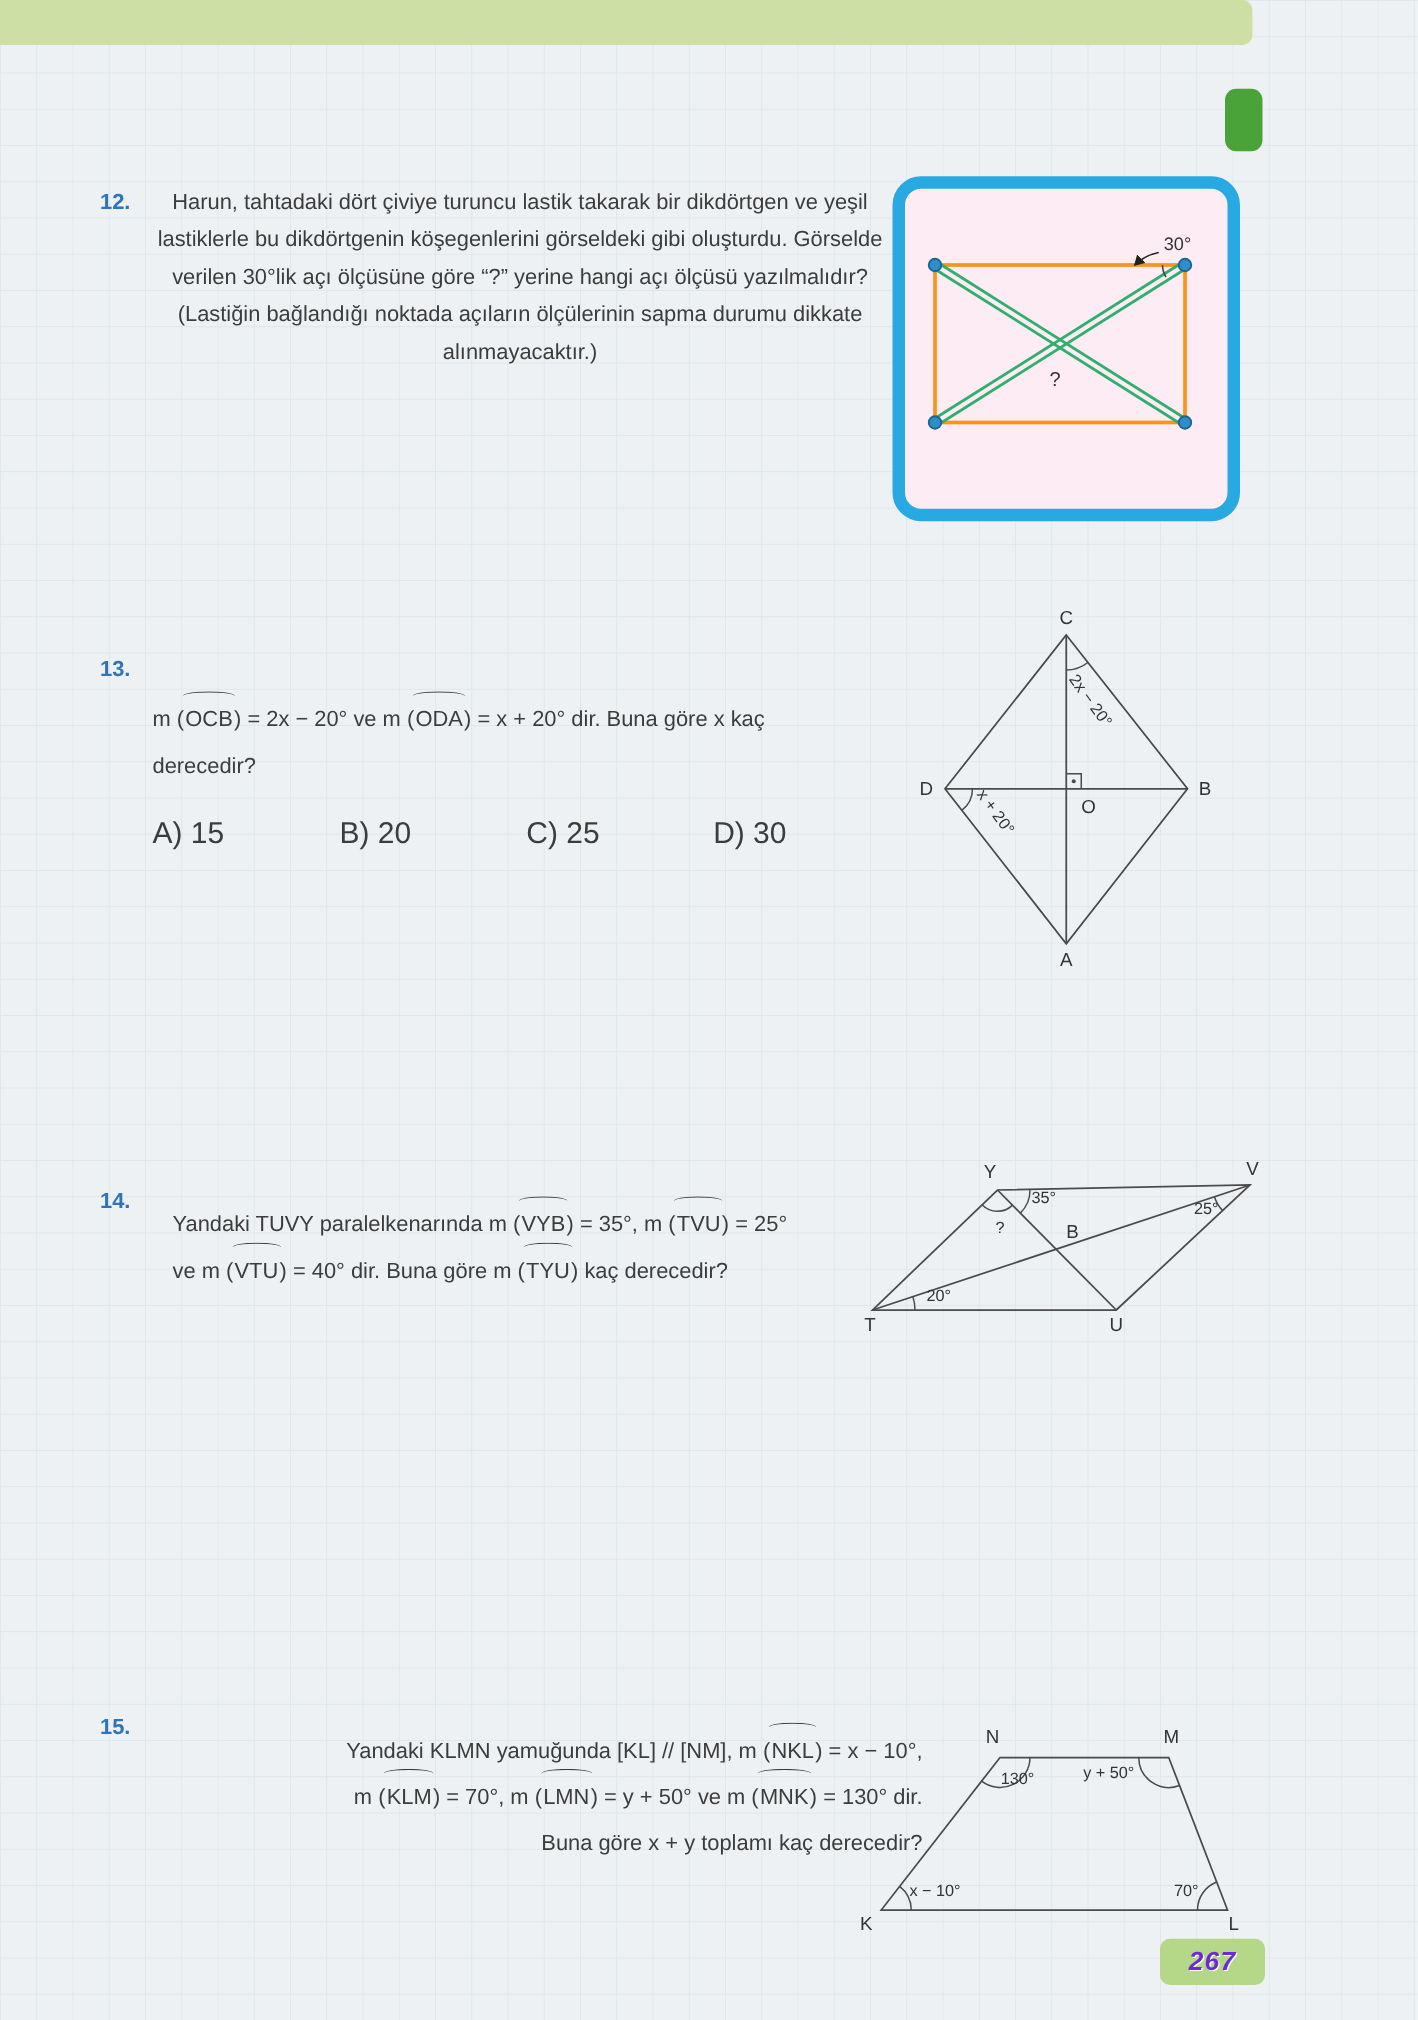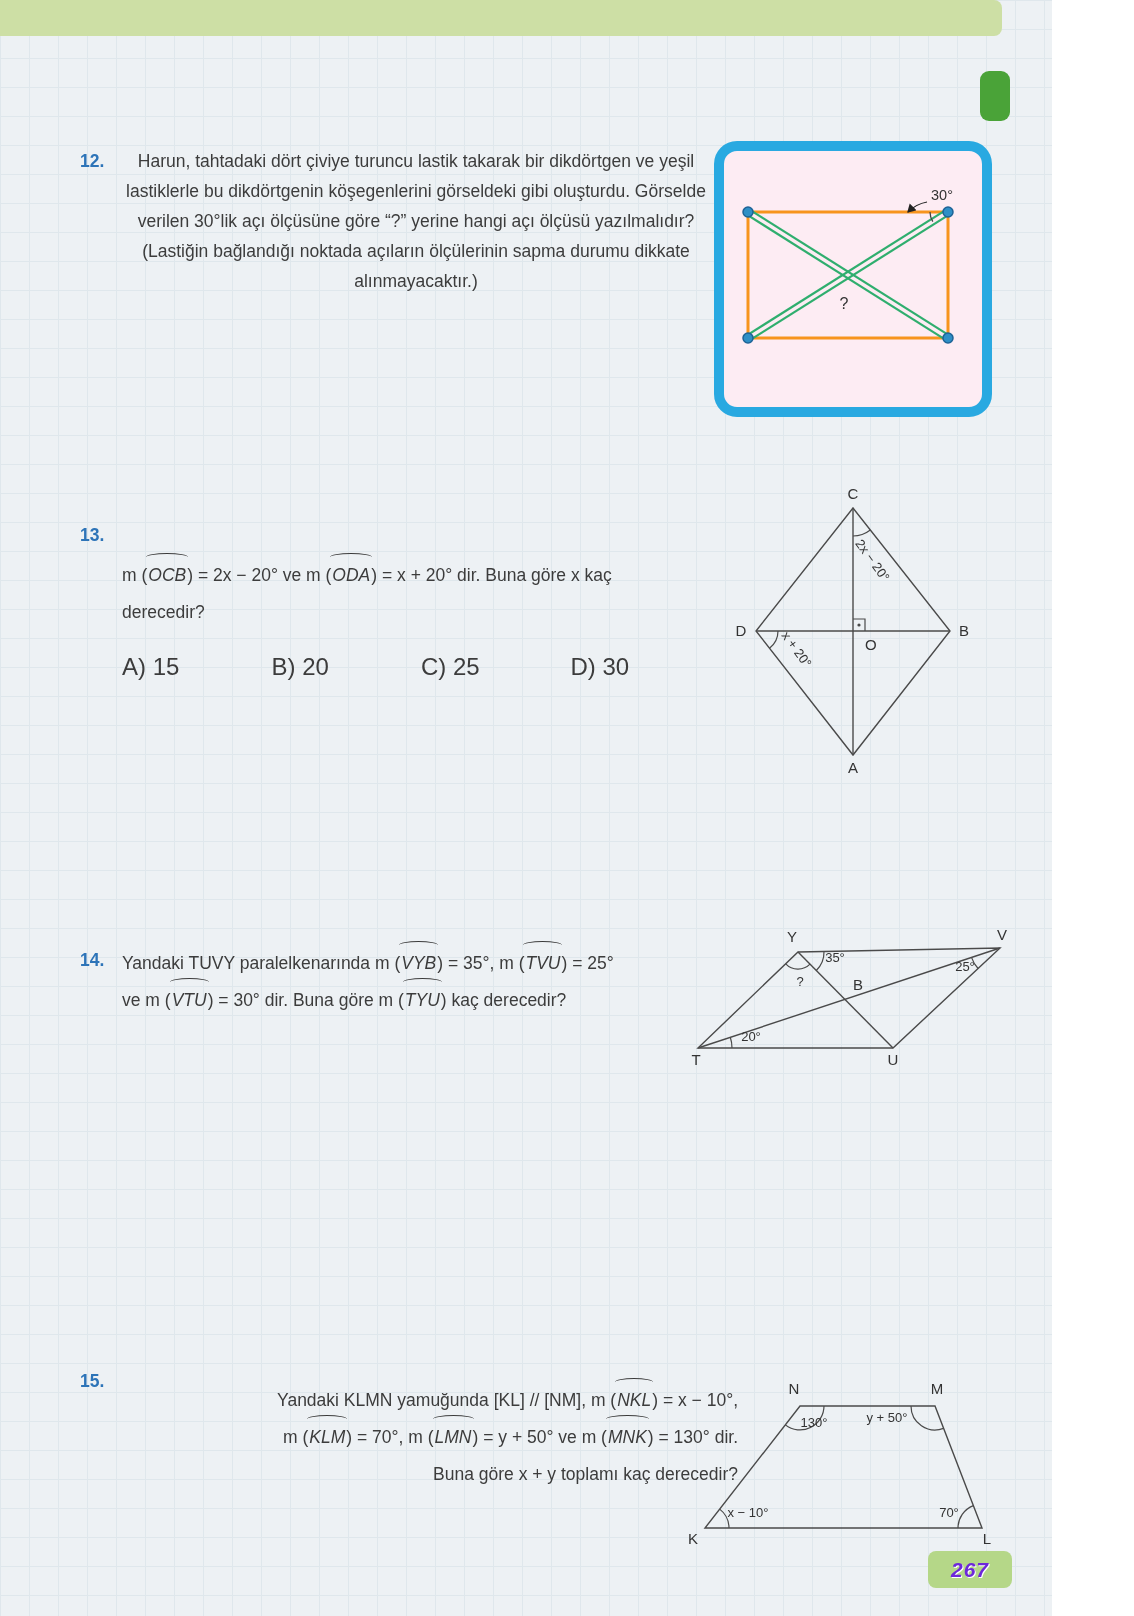--- a/index.html
+++ b/index.html
@@ -1,17 +1,17 @@
 <!DOCTYPE html>
 <html><head>
 <meta charset="utf-8">
 <style>
   html,body { margin:0; padding:0; }
   .canvas {
-    position:relative; width:1052px; height:1616px; overflow:hidden;
+    position:relative; width:1134px; height:1616px; overflow:hidden;
     font-family:"Liberation Sans", sans-serif; color:#3c3c3c;
     background-color:#edf1f4;
     background-image:
       linear-gradient(#dfe7ec 1px, transparent 1px),
       linear-gradient(90deg, #dfe7ec 1px, transparent 1px);
     background-size:29px 29px;
   }
   .header-bar {
     position:absolute; left:0; top:78; width:1002px; height:36px;
     background:#cddfa5; border-radius:0 8px 8px 0;
@@ -24,21 +24,21 @@
   .qnum {
     position:absolute; left:0; top:0; width:36px;
     font-weight:bold; color:#2d74b8; font-size:17.5px; line-height:30px;
   }
   .qbody { margin-left:42px; }
   .qtext { font-size:17.5px; }
   #q12 .qtext { width:588px; line-height:30px;text-align:center; }
   #q13 .qtext, #q14 .qtext, #q15 .qtext { width:600px; line-height:37px; }
   .opts { display:flex; margin-top:22px; font-size:24px; }
   .opt { width:150px; }
-  .hat { position:relative; display:inline-block; padding:0 1px;font-style:italic; }
+  .hat { position:relative; display:inline-block; padding:0 1px; }
   .hat::before {
     content:""; position:absolute; left:-1px; right:-1px; top:-4px; height:7px;
     border-top:1.5px solid #3a3a3a; border-radius:100% 100% 0 0;
   }
   .fig { position:absolute; }
   svg text { fill:#333; font-family:"Liberation Sans", sans-serif; }
   .vlabel { font-size:15px; }
   .alabel { font-size:13px; }
   .page-badge {
     position:absolute; left:928px; top:1551px; width:84px; height:37px;
@@ -120,22 +120,22 @@
     <text class="vlabel" x="236" y="153" text-anchor="middle">B</text>
     <text class="vlabel" x="125" y="290" text-anchor="middle">A</text>
     <text class="vlabel" x="137" y="167">O</text>
     <text class="alabel" transform="translate(141,80) rotate(54)" text-anchor="middle">2x − 20°</text>
     <text class="alabel" transform="translate(65,169) rotate(54)" text-anchor="middle">x + 20°</text>
   </svg>
 
   <section class="q" id="q14" style="left:80px; top:945px; width:620px;">
     <div class="qnum">14.</div>
     <div class="qbody">
-      <p class="qtext" style="margin:0;"><span>Yandaki TUVY paralelkenarında m (</span><span class="hat">VYB</span><span>) = 35°, m (</span><span class="hat">TVU</span><span>) = 25°</span><br>
-        <span>ve m (</span><span class="hat">VTU</span><span>) = 30° dir. Buna göre m (</span><span class="hat">TYU</span><span>) kaç derecedir?</span>
+      <p class="qtext" style="margin:16px;"><span>Yandaki TUVY paralelkenarında m (</span><span class="hat">VYB</span><span>) = 35°, m (</span><span class="hat">TVU</span><span>) = 25°</span><br>
+        <span>ve m (</span><span class="hat">VTU</span><span>) = 40° dir. Buna göre m (</span><span class="hat">TYU</span><span>) kaç derecedir?</span>
       </p>
     </div>
   </section>
 
   <svg class="fig" style="left:688px; top:928px;" width="330" height="145" viewBox="0 0 330 145">
     <polygon points="110,24 312,20 205,120 10,120" fill="none" stroke="#4a4a4a" stroke-width="1.4"></polygon>
     <line x1="10" y1="120" x2="312" y2="20" stroke="#4a4a4a" stroke-width="1.4"></line>
     <line x1="110" y1="24" x2="205" y2="120" stroke="#4a4a4a" stroke-width="1.4"></line>
     <path d="M136,23.5 A26,26 0 0 1 128.3,42.5" fill="none" stroke="#4a4a4a" stroke-width="1.2"></path>
     <path d="M122,36.1 A17,17 0 0 1 97.7,35.8" fill="none" stroke="#4a4a4a" stroke-width="1.2"></path>

